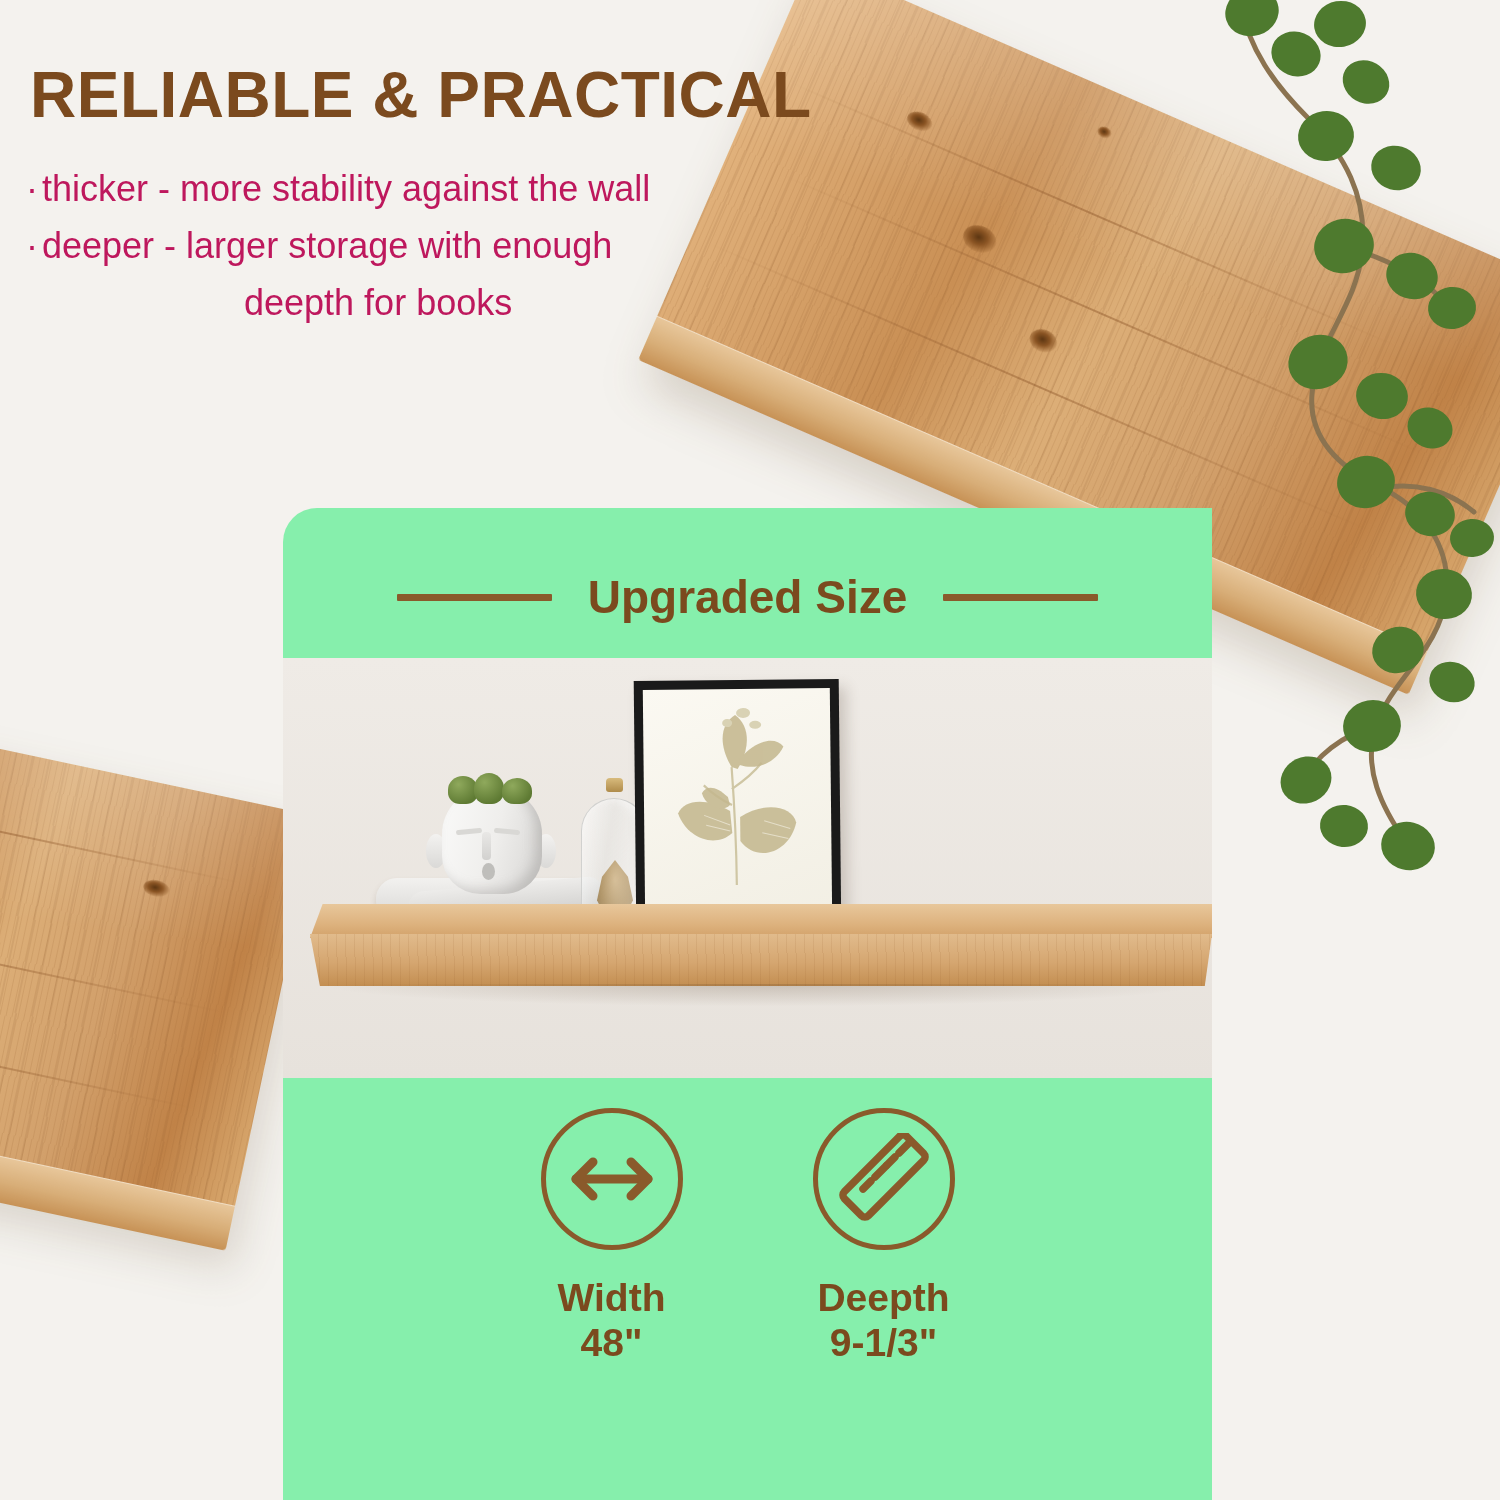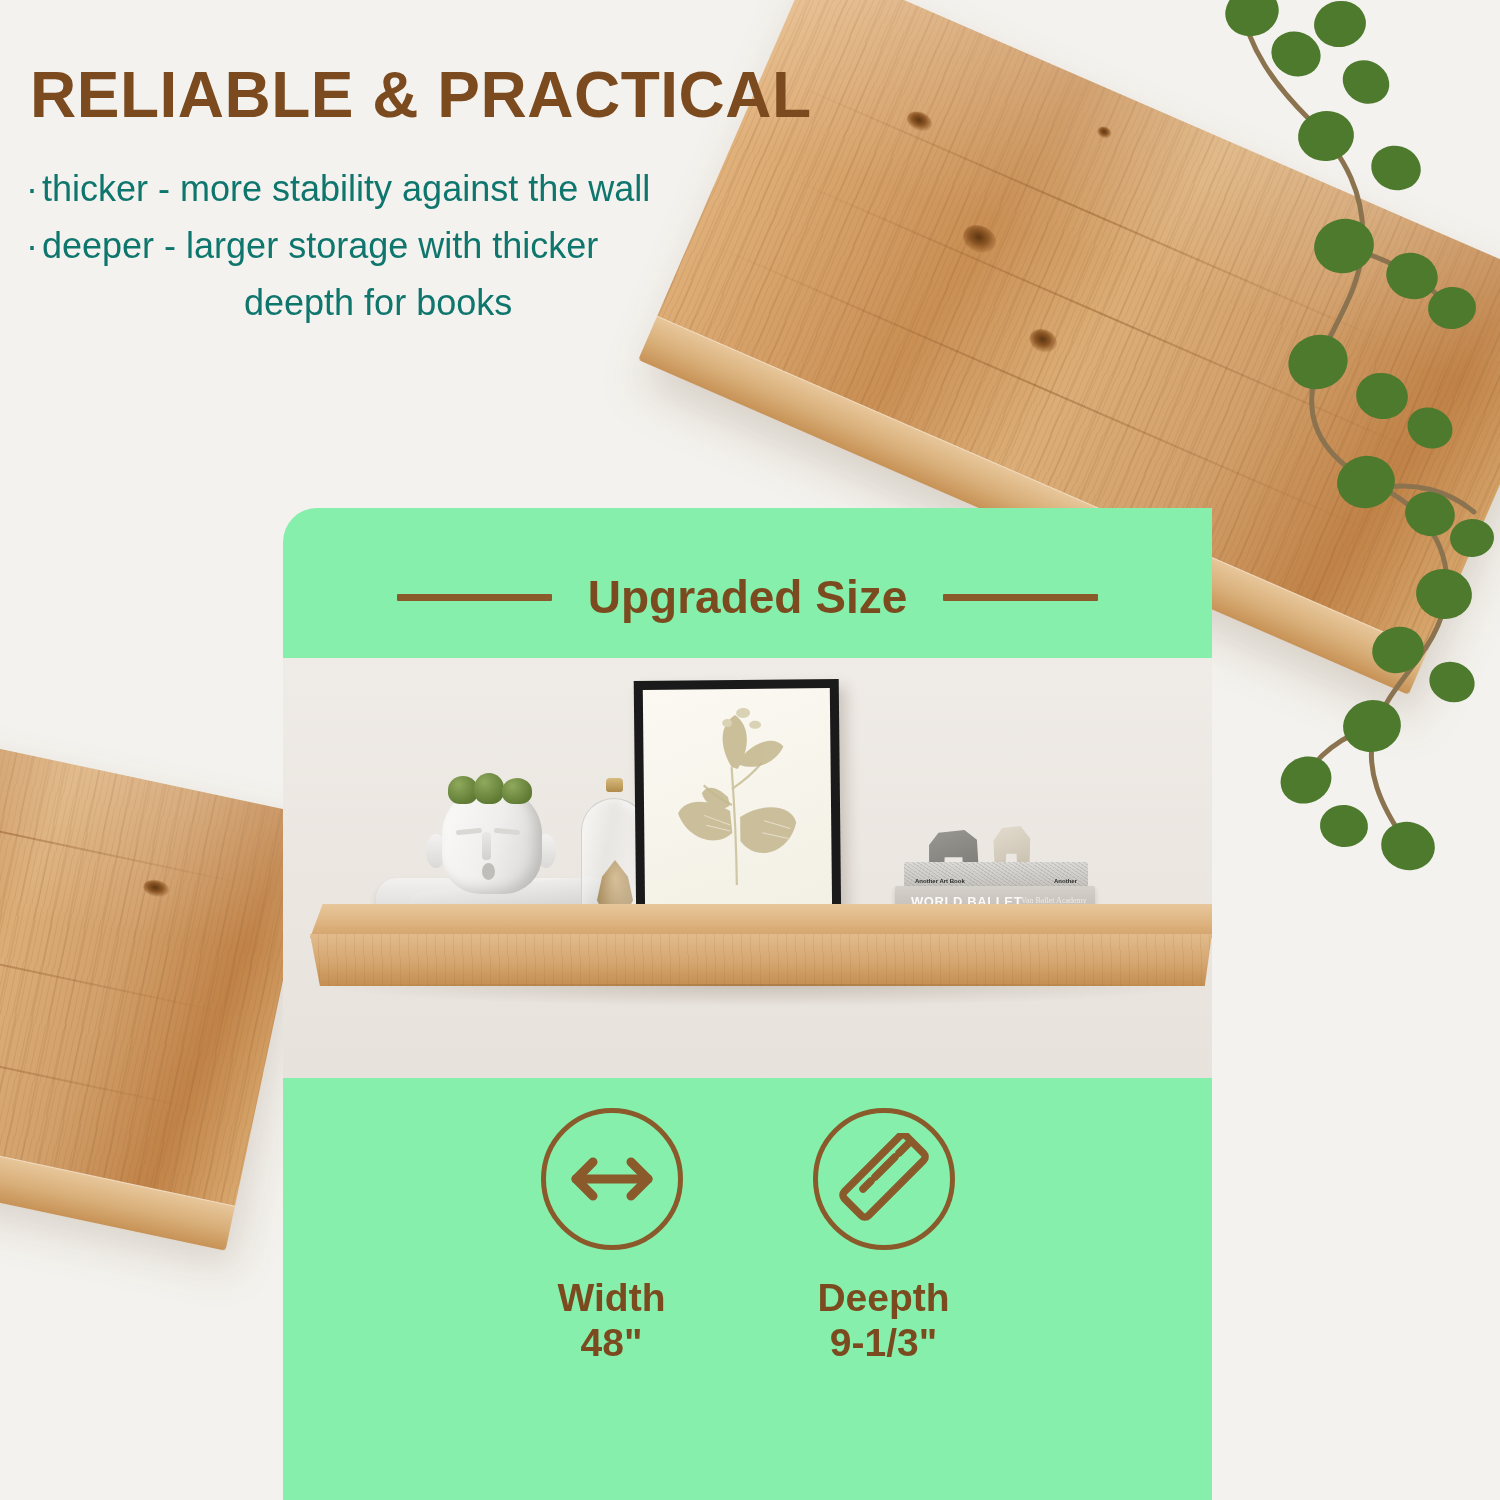--- a/index.html
+++ b/index.html
@@ -13,21 +13,21 @@
   .stage { position:absolute; inset:0; width:1365px; height:1500px; }
 
   
   .headline {
     position:absolute; left:30px; top:58px;
     font-size:64px; font-weight:bold; letter-spacing:0.5px;
     color:#7B4A1E; white-space:nowrap;
   }
   .bullets {
     position:absolute; left:26px; top:160px;
-    color:#0f766e; font-size:36px; line-height:57px;
+    color:#be185d; font-size:36px; line-height:57px;
     white-space:nowrap;
   }
   .bullets .row { display:block; }
   .bullets .dot { display:inline-block; width:16px; }
   .bullets .indent { padding-left:218px; }
 
   
   .plank { position:absolute; }
   .plank .face {
     position:absolute; inset:0;
@@ -321,21 +321,21 @@
     </g>
   </svg>
 
   <div class="headline">RELIABLE &amp; PRACTICAL</div>
 
   <div class="bullets">
     <span class="row">
       <span class="dot">·</span><span>thicker  - more stability against the wall</span>
     </span>
     <span class="row">
-      <span class="dot">·</span><span>deeper - larger storage with thicker</span>
+      <span class="dot">·</span><span>deeper - larger storage with enough</span>
     </span>
     <span class="row indent">
       <span>deepth for books</span>
     </span>
   </div>
 
   <div class="panel">
 
     <div class="sizehead">
       <span class="rule"></span>
@@ -392,32 +392,20 @@
             </g>
             <g fill="#D9D2B4">
               <ellipse cx="100" cy="24" rx="7" ry="5"></ellipse>
               <ellipse cx="112" cy="36" rx="6" ry="4"></ellipse>
               <ellipse cx="84" cy="34" rx="5" ry="4"></ellipse>
             </g>
           </svg>
         </div>
       </div>
 
-      <div class="books">
-        <div class="eleph a"></div>
-        <div class="eleph b"></div>
-        <div class="b-top">
-          <span class="t3">Another Art Book</span>
-          <span class="t4">Another</span>
-        </div>
-        <div class="b-bottom">
-          <span class="t1">WORLD BALLET</span>
-          <span class="t2">Van Ballet Academy</span>
-        </div>
-      </div>
 
       <div class="shelf">
         <div class="top"></div>
         <div class="front"></div>
         <div class="shadow"></div>
       </div>
     </div>
 
     <div class="specs">
 

